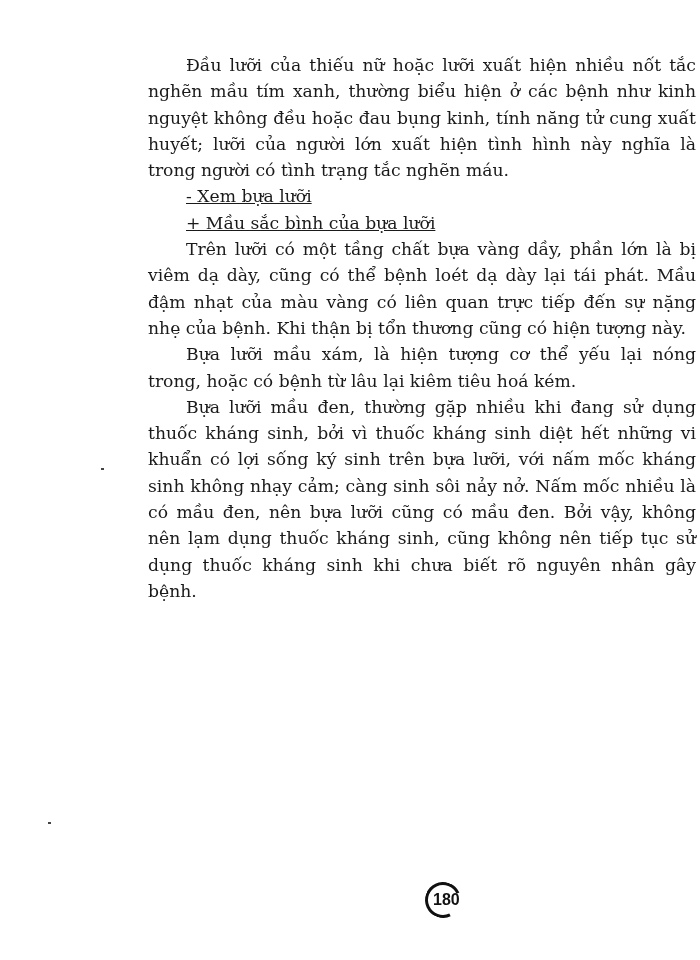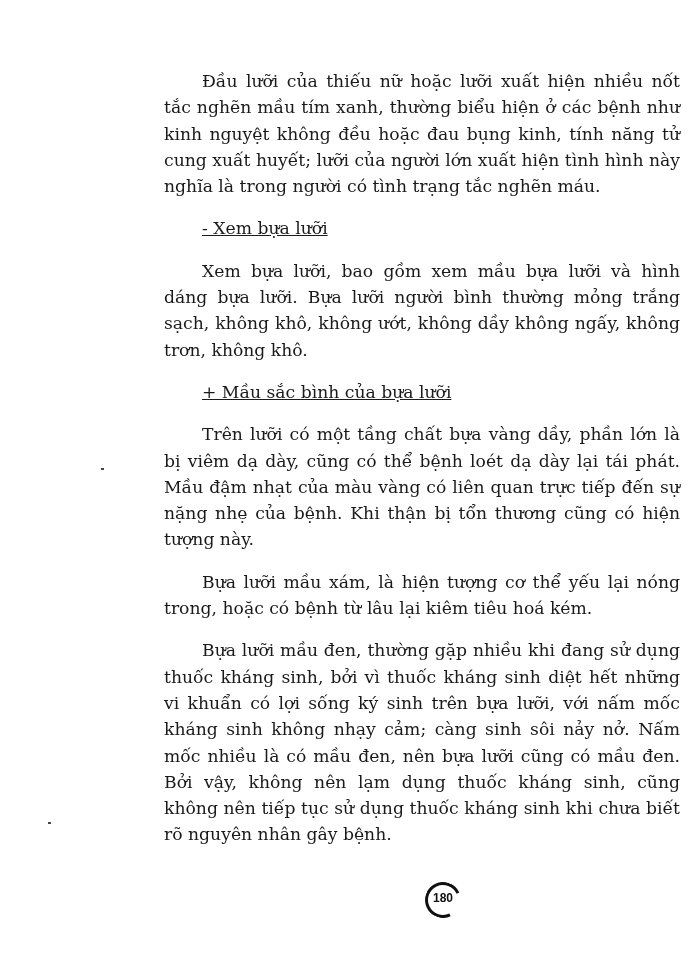--- a/index.html
+++ b/index.html
@@ -1,33 +1,32 @@
 <!DOCTYPE html>
 <html><head>
 <meta charset="utf-8">
 <style>
   html, body { margin:0; padding:0; background:#ffffff; }
   body { width:700px; height:960px; position:relative; overflow:hidden; }
   .page { position:absolute; left:148px; top:52px; width:548px;
     font-family:"DejaVu Serif", "Liberation Serif", serif; font-size:17.2px; line-height:26.3px; color:#1a1a1a; }
-  .p { text-align:justify; text-align-last:left; margin:16px; text-indent:38px; }
+  .p { text-align:justify; text-align-last:left; margin:0; text-indent:38px; }
   .p.heading { text-indent:38px;text-decoration:underline; }
   .pagenum { position:absolute; left:425px; top:882px; width:34px; height:34px; }
   .pagenum .ring { position:absolute; left:0; top:0; width:30px; height:30px; border-radius:50%;
     border:3px solid transparent; border-left-color:#111; border-top-color:#111; border-bottom-color:#111; transform:rotate(20deg); }
-  .pagenum .num { position:absolute; left:8px; top:9px; font-family:"Liberation Sans", sans-serif; font-size:12px; font-weight:bold; color:#111;text-align:center; }
+  .pagenum .num { position:absolute; left:8px; top:9px; font-family:"Liberation Sans", sans-serif; font-size:16px; font-weight:bold; color:#111;text-align:center; }
   .mark { position:absolute; width:3px; height:2px; background:#444; }
 </style>
 </head>
 <body>
 
 <div class="page">
   <p class="p">Đầu lưỡi của thiếu nữ hoặc lưỡi xuất hiện nhiều nốt tắc nghẽn mầu tím xanh, thường biểu hiện ở các bệnh như kinh nguyệt không đều hoặc đau bụng kinh, tính năng tử cung xuất huyết; lưỡi của người lớn xuất hiện tình hình này nghĩa là trong người có tình trạng tắc nghẽn máu.</p>
   <p class="p heading">- Xem bựa lưỡi</p>
-  <p class="p">Xem bựa lưỡi, bao gồm xem mầu bựa lưỡi và hình dáng bựa lưỡi. Bựa lưỡi người bình thường mỏng trắng sạch, không khô, không ướt, không dầy không ngấy, không trơn, không khô.</p>
   <p class="p heading">+ Mầu sắc bình của bựa lưỡi</p>
   <p class="p">Trên lưỡi có một tầng chất bựa vàng dầy, phần lớn là bị viêm dạ dày, cũng có thể bệnh loét dạ dày lại tái phát. Mầu đậm nhạt của màu vàng có liên quan trực tiếp đến sự nặng nhẹ của bệnh. Khi thận bị tổn thương cũng có hiện tượng này.</p>
   <p class="p">Bựa lưỡi mầu xám, là hiện tượng cơ thể yếu lại nóng trong, hoặc có bệnh từ lâu lại kiêm tiêu hoá kém.</p>
   <p class="p">Bựa lưỡi mầu đen, thường gặp nhiều khi đang sử dụng thuốc kháng sinh, bởi vì thuốc kháng sinh diệt hết những vi khuẩn có lợi sống ký sinh trên bựa lưỡi, với nấm mốc kháng sinh không nhạy cảm; càng sinh sôi nảy nở. Nấm mốc nhiều là có mầu đen, nên bựa lưỡi cũng có mầu đen. Bởi vậy, không nên lạm dụng thuốc kháng sinh, cũng không nên tiếp tục sử dụng thuốc kháng sinh khi chưa biết rõ nguyên nhân gây bệnh.</p>
 </div>
 
 <div class="mark" style="left:101px;top:468px;"></div>
 <div class="mark" style="left:48px;top:822px;"></div>
 
 <div class="pagenum">

